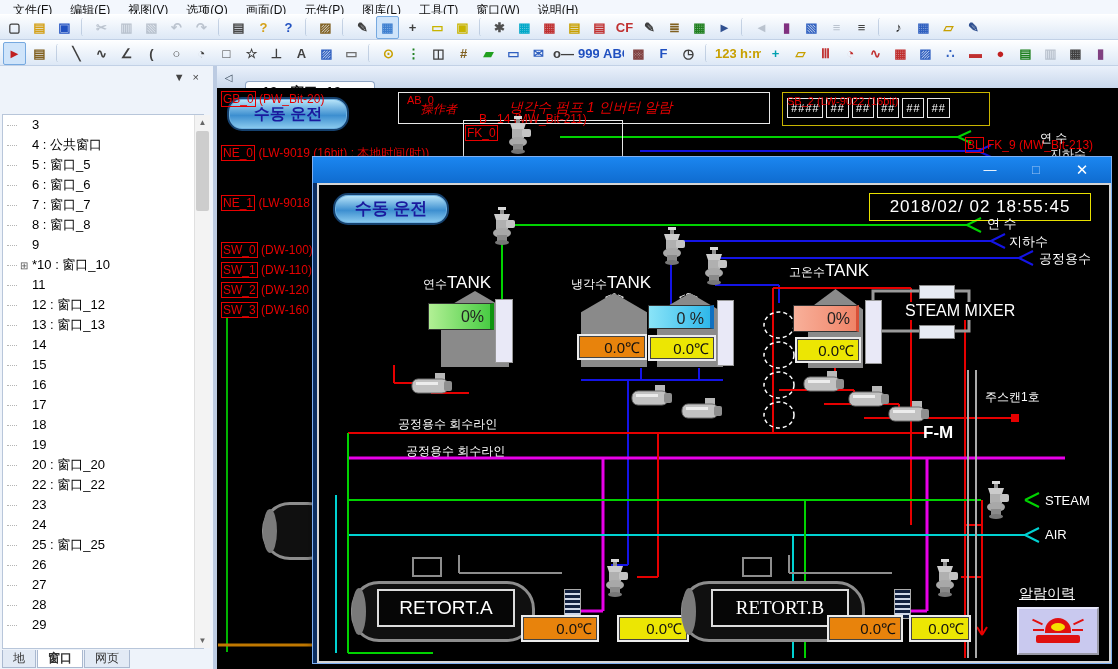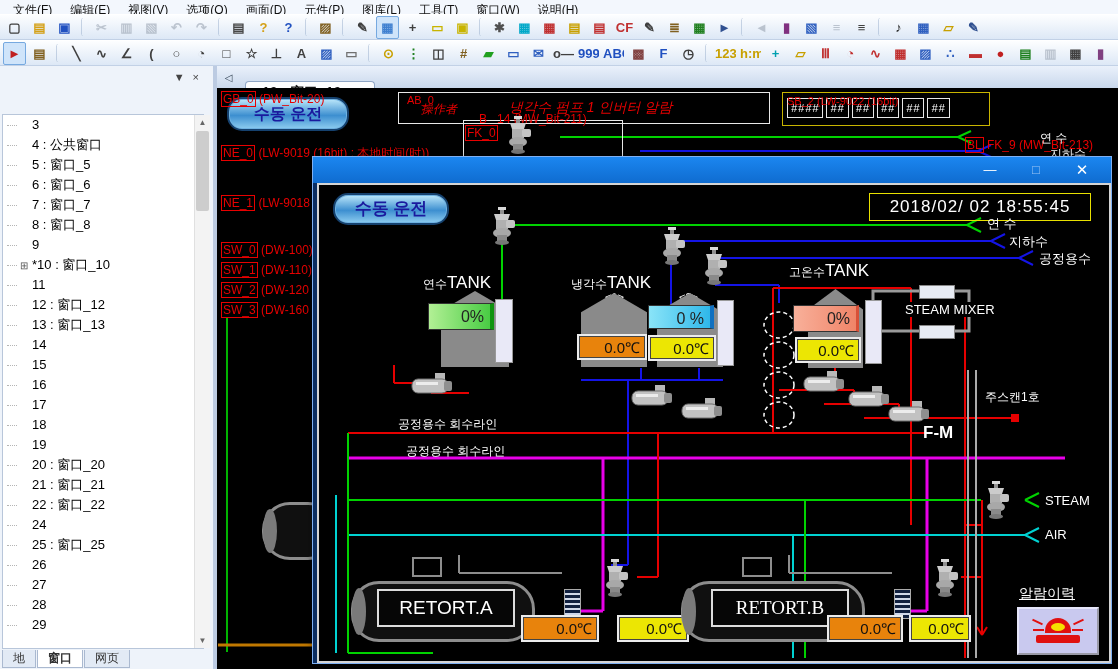--- a/index.html
+++ b/index.html
@@ -172,24 +172,24 @@
         <div class="tree-row">
         <span class="tw"></span><span>18</span>
       </div>
         <div class="tree-row">
         <span class="tw"></span><span>19</span>
       </div>
         <div class="tree-row">
         <span class="tw"></span><span>20 : 窗口_20</span>
       </div>
         <div class="tree-row">
-        <span class="tw"></span><span>21 : 窗口_21</span>
-      </div>
-        <div class="tree-row">
         <span class="tw"></span><span>22 : 窗口_22</span>
+      </div>
+        <div class="tree-row">
+        <span class="tw"></span><span>23</span>
       </div>
         <div class="tree-row">
         <span class="tw"></span><span>24</span>
       </div>
         <div class="tree-row">
         <span class="tw"></span><span>25 : 窗口_25</span>
       </div>
         <div class="tree-row">
         <span class="tw"></span><span>26</span>
       </div>
@@ -360,21 +360,21 @@
         <div class="tank-label" style="left:470px;top:76px;">
           <span class="kr">고온수</span><span class="en">TANK</span>
         </div>
         <div class="tank-body" style="left:489px;top:104px;width:55px;height:79px;"></div>
         <div class="lvl salmon" style="left:474px;top:120px;width:66px;height:27px;">0%</div>
         <div class="tbox yellow" style="left:476px;top:152px;width:66px;height:26px;">0.0℃</div>
         <div class="ind" style="left:546px;top:115px;width:15px;height:62px;"></div>
 
         <div class="mixbox" style="left:600px;top:100px;width:34px;height:12px;"></div>
         <div class="mixbox" style="left:600px;top:140px;width:34px;height:12px;"></div>
-        <span class="klabel" style="left:584px;top:117px;font-size:13px;background:#000;padding:0 2px;">STEAM MIXER</span>
+        <span class="klabel" style="left:584px;top:117px;font-size:16px;background:#000;padding:0 2px;">STEAM MIXER</span>
 
         <svg class="pump" style="position:absolute;left:92px;top:188px;width:42px;height:22px">
             <use href="#pump"></use>
           </svg>
         <svg class="pump" style="position:absolute;left:312px;top:200px;width:42px;height:22px">
             <use href="#pump"></use>
           </svg>
         <svg class="pump" style="position:absolute;left:362px;top:213px;width:42px;height:22px">
             <use href="#pump"></use>
           </svg>

